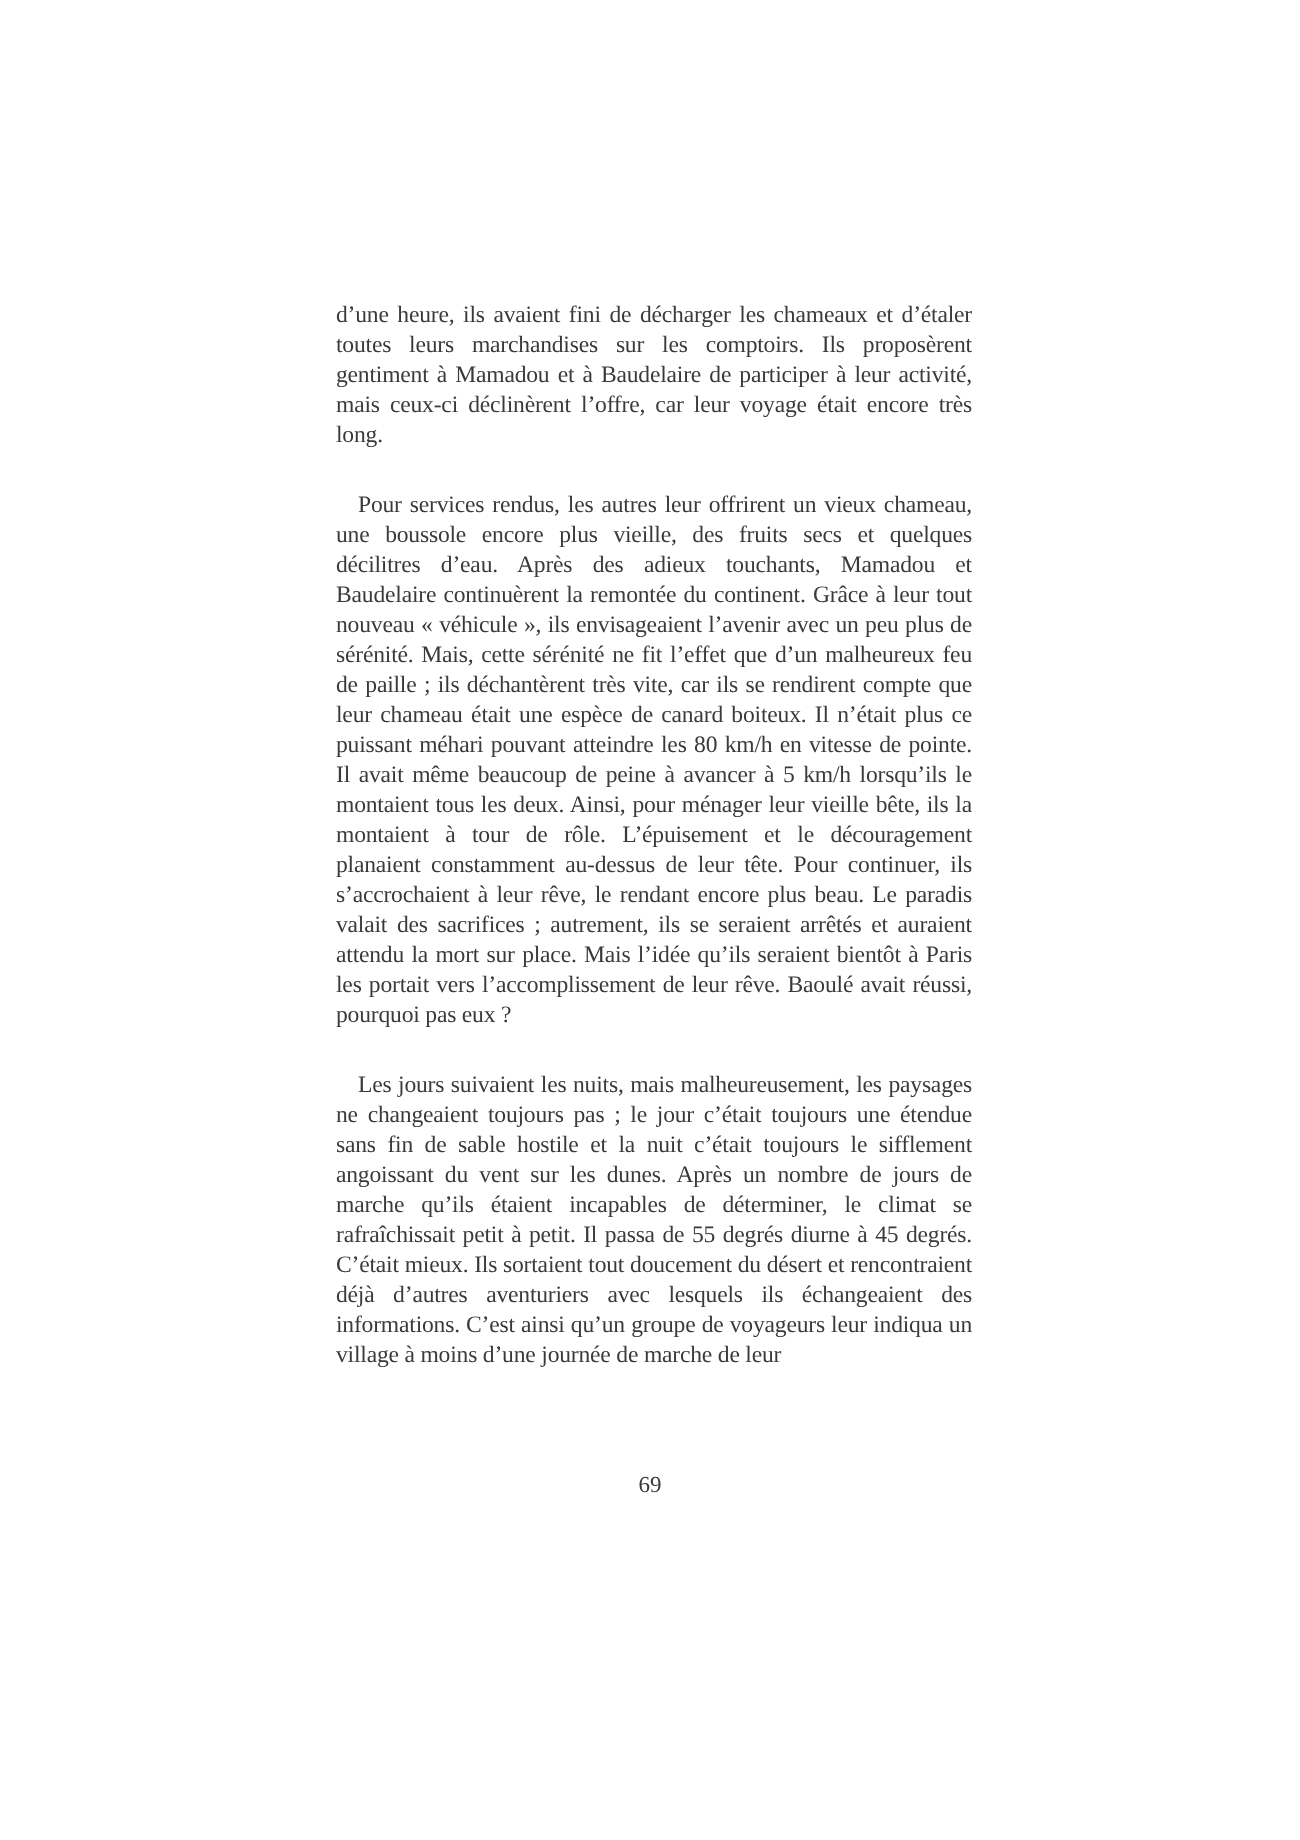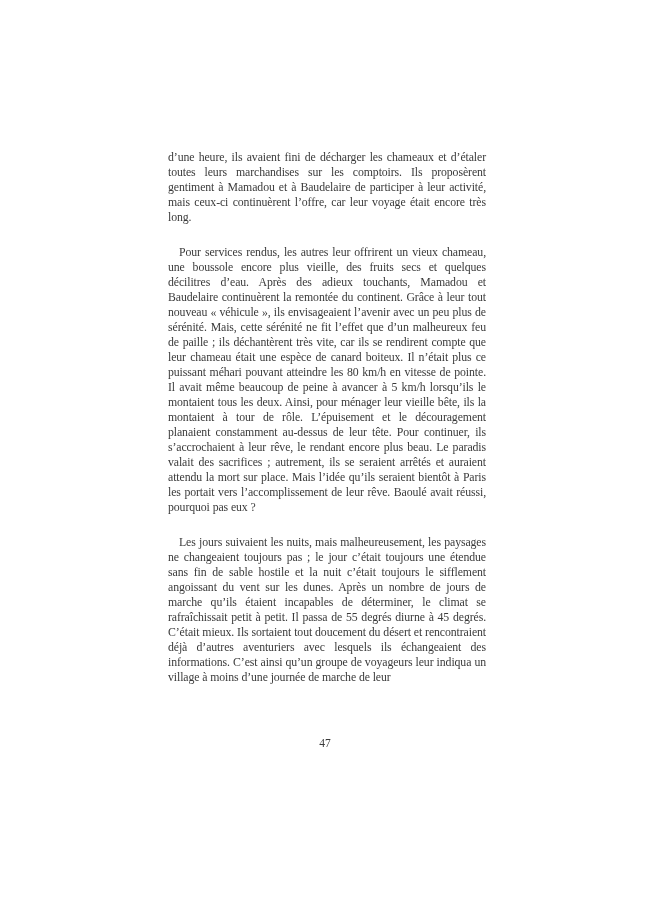--- a/index.html
+++ b/index.html
@@ -50,20 +50,20 @@
     font-size:11.5px;
     line-height:14px;
   }
 </style>
 </head>
 <body>
 
 <div class="book-page">
 
   <div class="text-block">
-    <p>d’une heure, ils avaient fini de décharger les chameaux et d’étaler toutes leurs marchandises sur les comptoirs. Ils proposèrent gentiment à Mamadou et à Baudelaire de participer à leur activité, mais ceux-ci continuèrent l’offre, car leur voyage était encore très long.</p>
+    <p>d’une heure, ils avaient fini de décharger les chameaux et d’étaler toutes leurs marchandises sur les comptoirs. Ils proposèrent gentiment à Mamadou et à Baudelaire de participer à leur activité, mais ceux-ci déclinèrent l’offre, car leur voyage était encore très long.</p>
     <p class="indent">Pour services rendus, les autres leur offrirent un vieux chameau, une boussole encore plus vieille, des fruits secs et quelques décilitres d’eau. Après des adieux touchants, Mamadou et Baudelaire continuèrent la remontée du continent. Grâce à leur tout nouveau « véhicule », ils envisageaient l’avenir avec un peu plus de sérénité. Mais, cette sérénité ne fit l’effet que d’un malheureux feu de paille ; ils déchantèrent très vite, car ils se rendirent compte que leur chameau était une espèce de canard boiteux. Il n’était plus ce puissant méhari pouvant atteindre les 80 km/h en vitesse de pointe. Il avait même beaucoup de peine à avancer à 5 km/h lorsqu’ils le montaient tous les deux. Ainsi, pour ménager leur vieille bête, ils la montaient à tour de rôle. L’épuisement et le découragement planaient constamment au-dessus de leur tête. Pour continuer, ils s’accrochaient à leur rêve, le rendant encore plus beau. Le paradis valait des sacrifices ; autrement, ils se seraient arrêtés et auraient attendu la mort sur place. Mais l’idée qu’ils seraient bientôt à Paris les portait vers l’accomplissement de leur rêve. Baoulé avait réussi, pourquoi pas eux ?</p>
     <p class="indent">Les jours suivaient les nuits, mais malheureusement, les paysages ne changeaient toujours pas ; le jour c’était toujours une étendue sans fin de sable hostile et la nuit c’était toujours le sifflement angoissant du vent sur les dunes. Après un nombre de jours de marche qu’ils étaient incapables de déterminer, le climat se rafraîchissait petit à petit. Il passa de 55 degrés diurne à 45 degrés. C’était mieux. Ils sortaient tout doucement du désert et rencontraient déjà d’autres aventuriers avec lesquels ils échangeaient des informations. C’est ainsi qu’un groupe de voyageurs leur indiqua un village à moins d’une journée de marche de leur</p>
   </div>
 
-  <div class="page-footer">47</div>
+  <div class="page-footer">69</div>
 
 </div>
 
 </body></html>

